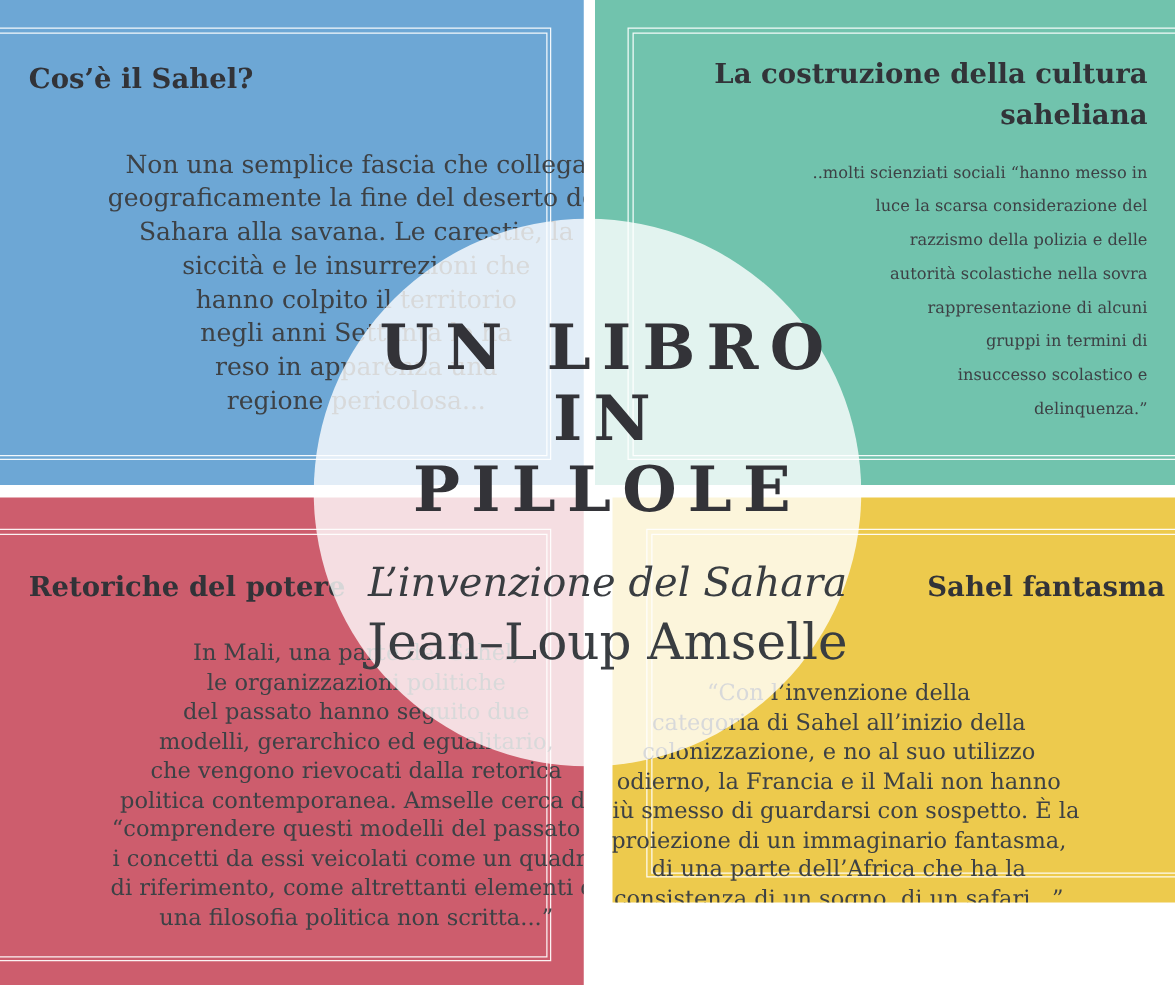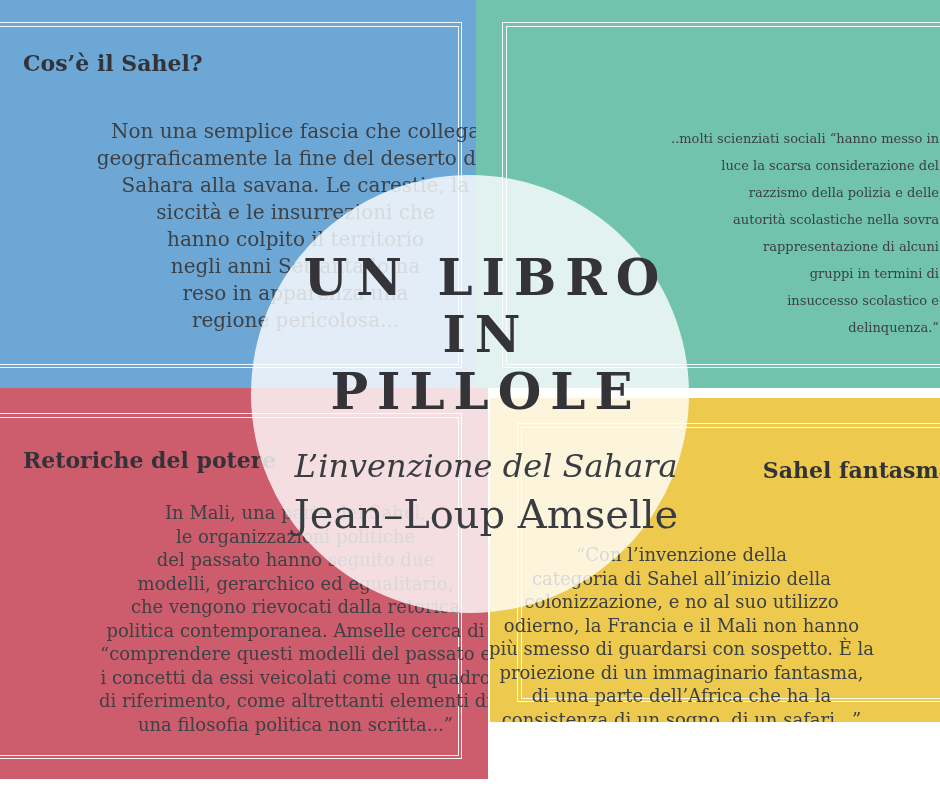--- a/index.html
+++ b/index.html
@@ -4,24 +4,24 @@
 <style>
   html, body { margin: 0; padding: 0; background: #ffffff; }
   .poster {
     position: relative;
     width: 940px;
     height: 788px;
     background: #ffffff;
     overflow: hidden;
     font-family: "DejaVu Serif", serif;
   }
-  .quad { position: absolute; overflow: hidden; padding-left: 21px; }
+  .quad { position: absolute; overflow: hidden; }
   .quad.tl { left: 0;     top: 0;     width: 467px; height: 388px; background: #6DA7D5; }
   .quad.tr { left: 476px; top: 0;     width: 464px; height: 388px; background: #71C3AD; }
-  .quad.bl { left: 0;     top: 388px; width: 467px; height: 391px; background: #CD5D6D; }
+  .quad.bl { left: 0;     top: 398px; width: 467px; height: 391px; background: #CD5D6D; }
   .quad.br { left: 476px; top: 398px; width: 464px; height: 324px; background: #EDCA4D; margin-left: 14px; }
 
   .frame { position: absolute; border: 1.5px solid rgba(255,255,255,0.92); pointer-events: none; }
   .frame::after { content: ""; position: absolute; inset: 2.5px; border: 1.5px solid rgba(255,255,255,0.92); }
   .tl .frame { top: 22px; bottom: 20px; left: -15px; right: 26px; }
   .tr .frame { top: 22px; bottom: 20px; left: 26px;  right: -15px; }
   .bl .frame { top: 25px; bottom: 20px; left: -15px; right: 26px; }
   .br .frame { top: 25px; bottom: 20px; left: 27px;  right: -15px; }
 
   .q-title {
@@ -80,20 +80,22 @@
 Sahara alla savana. Le carestie, la
 siccità e le insurrezioni che
 hanno colpito il territorio
 negli anni Settanta lo ha
 reso in apparenza una
 regione pericolosa...</p>
   </div>
 
   <div class="quad tr">
     <div class="frame"></div>
+    <h2 class="q-title">La costruzione della cultura
+saheliana</h2>
     <p class="q-body">..molti scienziati sociali “hanno messo in
 luce la scarsa considerazione del
 razzismo della polizia e delle
 autorità scolastiche nella sovra
 rappresentazione di alcuni
 gruppi in termini di
 insuccesso scolastico e
 delinquenza.”</p>
   </div>
 

